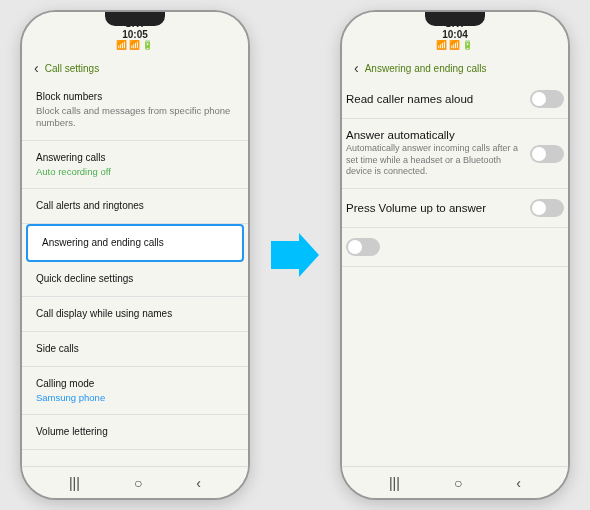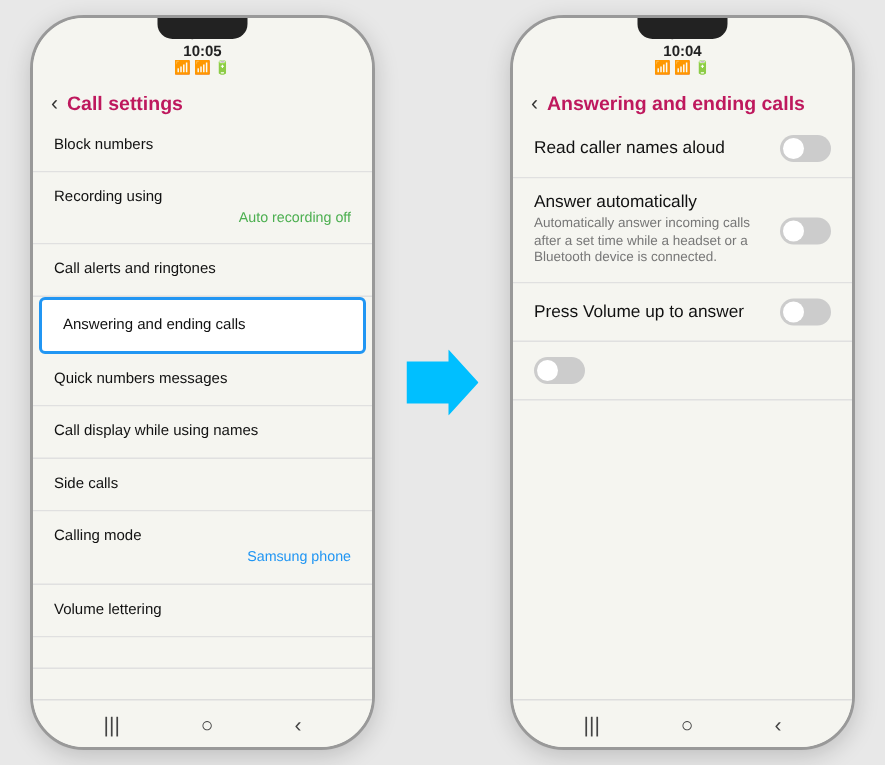--- a/index.html
+++ b/index.html
@@ -80,23 +80,23 @@
     }
 
     .back-arrow {
       font-size: 14px;
       color: #333;
       margin-right: 6px;
       cursor: pointer;
     }
 
     .page-title-text {
-      font-size: 13px;
-      font-weight: 700;
-      color: #be185d;
+      font-size: 10px;
+      font-weight: 400;
+      color: #4d7c0f;
     }
 
     .settings-list {
       flex: 1;
       overflow-y: auto;
       padding: 0;
     }
 
     .settings-item {
       padding: 10px 14px;
@@ -121,26 +121,24 @@
 
     .settings-item-subtitle {
       font-size: 9.5px;
       color: #777;
       margin-top: 1px;
       line-height: 1.3;
     }
 
     .settings-item-subtitle.green {
       color: #4CAF50;
-      text-align: right;
     }
 
     .settings-item-subtitle.blue {
       color: #2196F3;
-      text-align: right;
     }
 
     .bottom-nav {
       display: flex;
       justify-content: space-around;
       align-items: center;
       padding: 6px 20px;
       background: #f5f5f0;
       border-top: 1px solid #ddd;
       min-height: 32px;
@@ -179,21 +177,21 @@
       border-radius: 50%;
       top: 2px;
       left: 2px;
       transition: left 0.2s;
     }
 
     .settings-row {
       display: flex;
       align-items: center;
       justify-content: space-between;
-      padding: 10px 14px;
+      padding: 10px 4px;
       border-bottom: 1px solid #e0e0e0;
       background: #f5f5f0;
     }
 
     .settings-row-text {
       flex: 1;
       padding-right: 8px;
     }
 
     .settings-row-title {
@@ -225,37 +223,38 @@
   </div>
   <div class="screen-content">
     <div class="top-bar">
       <span class="back-arrow">‹</span>
       <span class="page-title-text">Call settings</span>
     </div>
     <div class="settings-list">
 
       <div class="settings-item">
         <div class="settings-item-title">Block numbers</div>
-      </div>
-
-      <div class="settings-item">
-        <div class="settings-item-title">Recording using</div>
+        <div class="settings-item-subtitle">Block calls and messages from specific phone numbers.</div>
+      </div>
+
+      <div class="settings-item">
+        <div class="settings-item-title">Answering calls</div>
         <div class="settings-item-subtitle green">Auto recording off</div>
       </div>
 
       <div class="settings-item">
         <div class="settings-item-title">Call alerts and ringtones</div>
       </div>
 
       <div class="settings-item highlighted">
         <div class="settings-item-title">Answering and ending calls</div>
       </div>
 
       <div class="settings-item">
-        <div class="settings-item-title">Quick numbers messages</div>
+        <div class="settings-item-title">Quick decline settings</div>
       </div>
 
       <div class="settings-item">
         <div class="settings-item-title">Call display while using names</div>
       </div>
 
       <div class="settings-item">
         <div class="settings-item-title">Side calls</div>
       </div>
 

